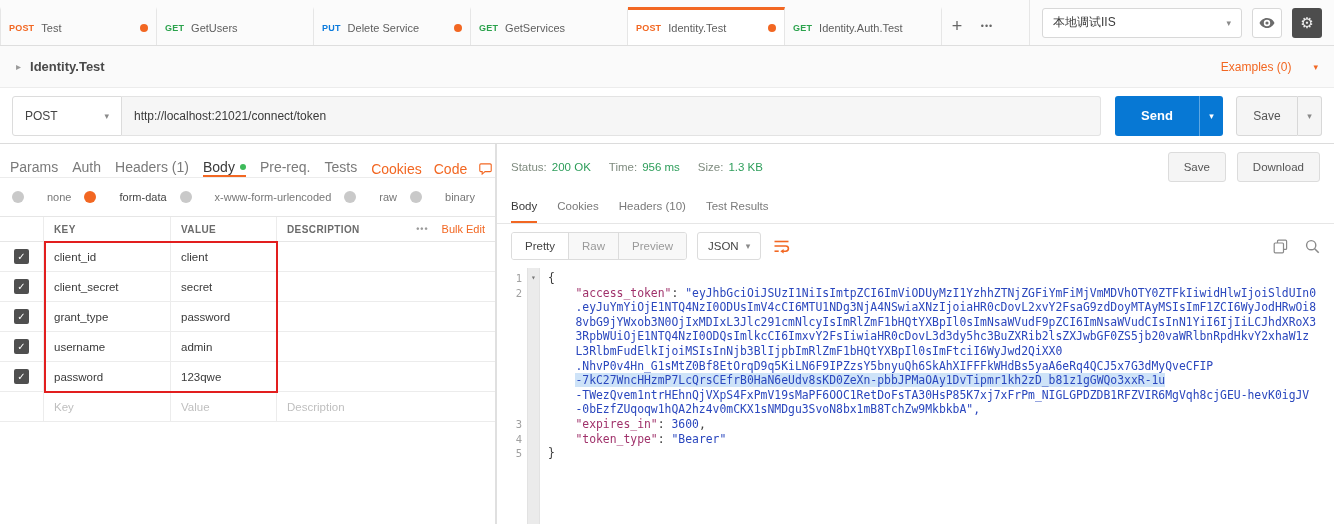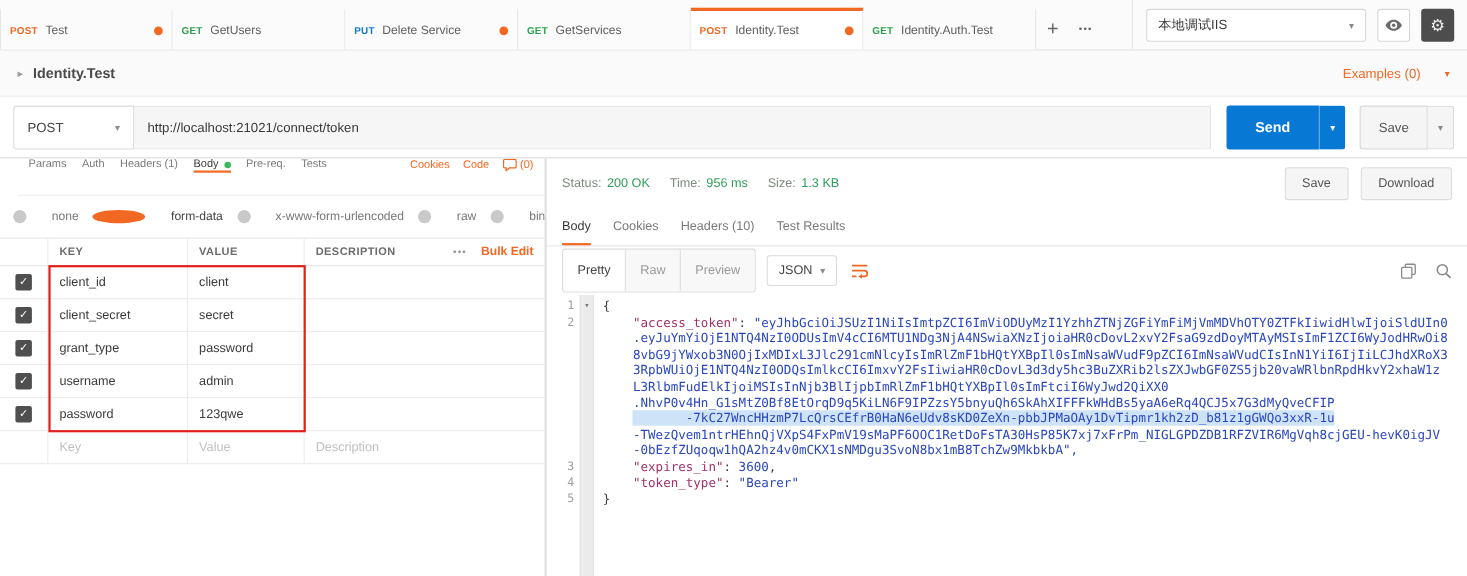--- a/index.html
+++ b/index.html
@@ -63,21 +63,21 @@
     font-family:"Liberation Sans", sans-serif; font-size:12px; color:#555; cursor:pointer;}
   .save-caret{ width:24px; height:40px; background:#F5F5F5; border:1px solid #D8D8D8; border-left:none;
     border-radius:0 3px 3px 0; color:#8A8A8A; font-size:9px; cursor:pointer;}
 
   
   .split{ flex:1; display:flex; min-height:0;}
   .left-pane{ width:497px; flex:none; border-right:2px solid #E0E0E0; position:relative; overflow:hidden;}
   .right-pane{ flex:1; min-width:0; display:flex; flex-direction:column; overflow:hidden;}
 
   
-  .editor-tabs{ height:34px; display:flex; align-items:flex-start; padding:0 10px; gap:14px; font-size:10px; color:#7A7A7A; border-bottom:1px solid #ECECEC;margin-left:16px;}
+  .editor-tabs{ height:34px; display:flex; align-items:flex-end; padding:0 10px; gap:14px; font-size:14px; color:#7A7A7A; border-bottom:1px solid #ECECEC;}
   .etab{ display:flex; align-items:center; border-bottom:2px solid transparent; cursor:pointer; white-space:nowrap;}
   .etab.active{ color:#3A3A3A; border-bottom-color:var(--accent-orange);}
   .green-dot{ width:6px; height:6px; border-radius:50%; background:var(--dot-green); margin-left:5px;}
   .etab-right{ margin-left:auto; display:flex; align-items:center; gap:12px;}
   .rlink{ color:var(--accent-orange); cursor:pointer; white-space:nowrap;}
   .comment-group{ display:flex; align-items:center; gap:3px; color:var(--accent-orange); cursor:pointer;}
 
   
   .body-modes{ height:38px; display:flex; align-items:center; gap:13px; padding:0 12px; font-size:11px; color:#777;}
   .mode{ display:flex; align-items:center; gap:23px; cursor:pointer; white-space:nowrap;}
@@ -88,37 +88,37 @@
   
   .kv-table{ font-size:11.5px; color:#3A3A3A; position:relative;}
   .t-head{ height:26px; display:flex; align-items:stretch; border-top:1px solid #E6E6E6; border-bottom:1px solid #E6E6E6;
     font-size:10px; font-weight:bold; color:#6B6B6B; letter-spacing:.4px;}
   .t-row{ height:30px; display:flex; align-items:stretch; border-bottom:1px solid #ECECEC;}
   .c-cb{ width:44px; flex:none; border-right:1px solid #ECECEC; display:flex; align-items:center; justify-content:center;}
   .c-key{ width:127px; flex:none; border-right:1px solid #ECECEC; display:flex; align-items:center; padding-left:10px;}
   .c-val{ width:106px; flex:none; border-right:1px solid #ECECEC; display:flex; align-items:center; padding-left:10px;}
   .c-desc{ flex:1; display:flex; align-items:center; padding:0 10px; gap:13px;}
   .more-dots{ margin-left:auto; font-size:9px; letter-spacing:1px; color:#9A9A9A; cursor:pointer;}
-  .bulk{ color:var(--accent-orange); font-weight:bold; font-size:11px; letter-spacing:0; cursor:pointer;}
+  .bulk{ color:var(--accent-orange); font-weight:normal; font-size:11px; letter-spacing:0; cursor:pointer;}
   .cb{ width:15px; height:15px; background:#4F4F4F; border-radius:2px; display:flex; align-items:center; justify-content:center; cursor:pointer;}
   .cb-check{ color:#fff; font-size:10px; line-height:1;}
   .ph{ color:#BFBFBF;}
   .red-annotation{ position:absolute; left:44px; top:97px; width:234px; height:152px;
     border:2px solid var(--annotation-red); pointer-events:none; z-index:3;}
 
   
   .resp-meta{ height:46px; flex:none; display:flex; align-items:center; padding:0 14px; font-size:11.5px;}
   .meta-lbl{ color:#7F8B7F; margin-right:5px;}
   .meta-val{ color:var(--status-green); margin-right:18px;}
   .meta-btns{ margin-left:auto; display:flex; gap:11px;}
   .resp-btn{ height:30px; padding:0 15px; background:#F5F5F5; border:1px solid #DCDCDC; border-radius:3px;
     font-family:"Liberation Sans", sans-serif; font-size:11.5px; color:#555; cursor:pointer;}
   .resp-tabs{ height:34px; flex:none; display:flex; align-items:stretch; gap:20px; padding:0 14px; font-size:11.5px; color:#7A7A7A; border-bottom:1px solid #E6E6E6;}
   .resp-toolbar{ height:44px; flex:none; display:flex; align-items:center; gap:10px; padding:0 14px;}
-  .seg-group{ display:flex; height:40px; border:1px solid #DCDCDC; border-radius:3px; overflow:hidden;}
+  .seg-group{ display:flex; height:28px; border:1px solid #DCDCDC; border-radius:3px; overflow:hidden;}
   .seg{ padding:0 13px; display:flex; align-items:center; font-size:11.5px; color:#9A9A9A; background:#F8F8F8; border-right:1px solid #DCDCDC; cursor:pointer;}
   .seg:last-child{ border-right:none;}
   .seg.active{ background:#fff; color:#444;}
   .json-select{ height:28px; border:1px solid #DCDCDC; border-radius:3px; display:flex; align-items:center; gap:7px;
     padding:0 10px; font-size:11.5px; color:#444; cursor:pointer;}
   .wrap-btn{ display:flex; align-items:center; cursor:pointer; margin-left:2px;}
   .tool-icons{ margin-left:auto; display:flex; align-items:center; gap:17px;}
   .tool-icons svg{ cursor:pointer;}
 
   
@@ -127,21 +127,21 @@
   .fold-strip{ position:absolute; left:30px; top:0; bottom:0; width:13px; background:#EBEBEB;
     border-left:1px solid #E2E2E2; border-right:1px solid #E2E2E2;}
   .crow{ position:relative; display:flex; z-index:1;}
   .ln{ width:30px; flex:none; text-align:right; padding-right:5px; color:#A0A0A0; font-size:10.5px;}
   .fold{ width:13px; flex:none; text-align:center; color:#777; font-size:8px; cursor:pointer;}
   .ctext{ padding-left:8px; white-space:pre; flex:none;}
   .k{ color:var(--json-key);}
   .s{ color:var(--json-string);}
   .n{ color:var(--json-number);}
   .p{ color:#3A3A3A;}
-  .sel{ background:var(--selection-blue);padding-left:48px;}
+  .sel{ background:var(--selection-blue);}
 </style>
 </head>
 <body>
 
 <div class="window">
 
   <header class="topbar">
     <div class="tabstrip">
       <div class="rtab">
         <span class="method m-post">POST</span>

